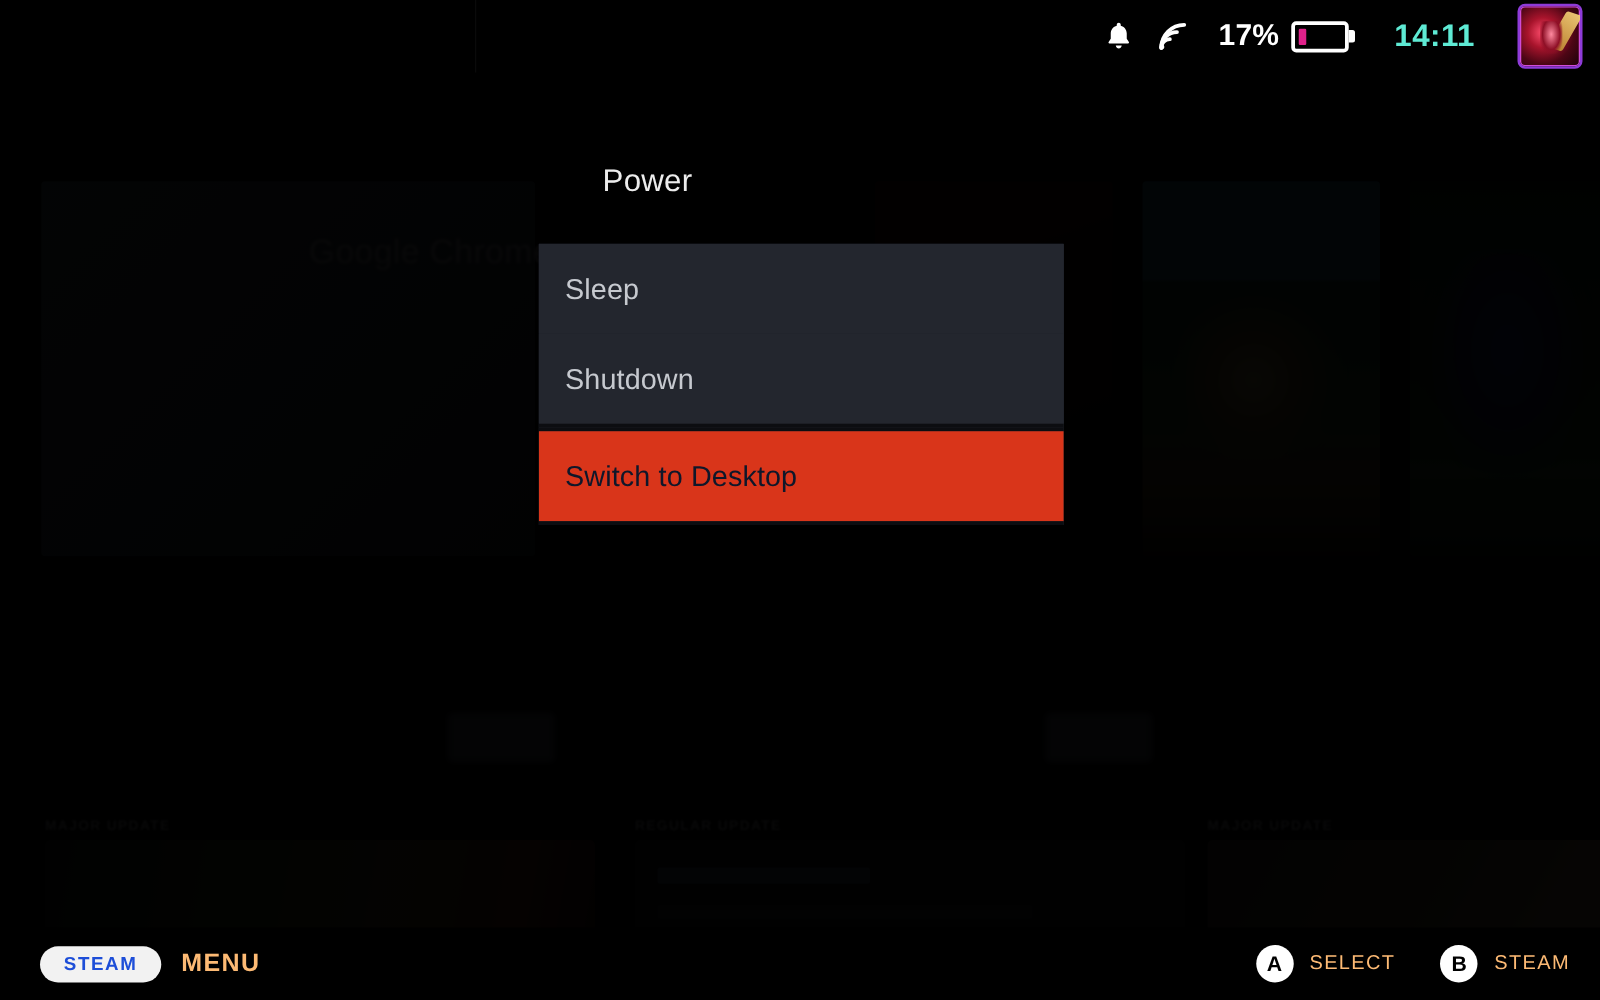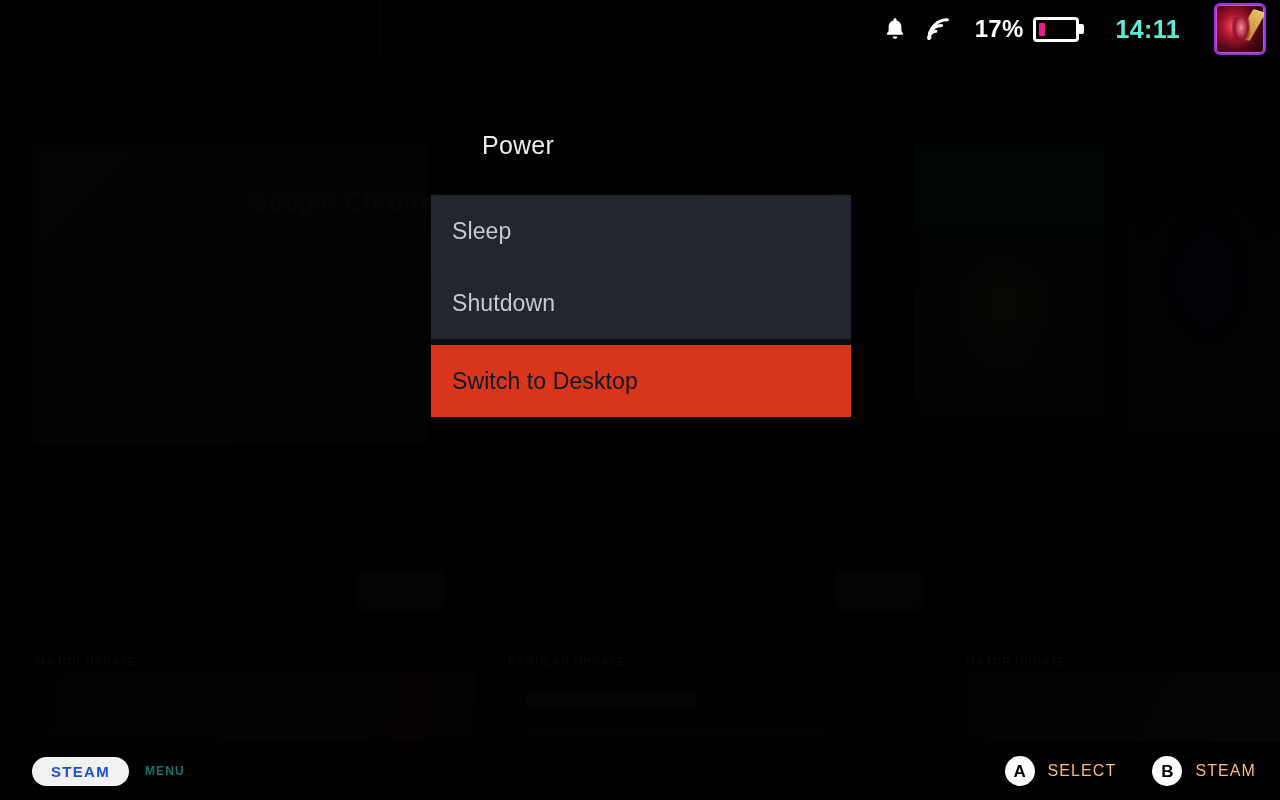--- a/index.html
+++ b/index.html
@@ -154,21 +154,21 @@
   #footer {
     position:absolute; left:0; bottom:0; width:1280px; height:58px;
     background:#000; display:flex; align-items:center; z-index:40;
     padding:0 24px 0 32px; justify-content:space-between;
   }
   .footer-left { display:flex; align-items:center; gap:16px; }
   .steam-pill {
     background:#f2f2f2; color:#1d4ed8; font-size:15px; font-weight:bold;
     letter-spacing:1.3px; padding:7px 19px; border-radius:999px; line-height:1;
   }
-  .footer-label { font-size:12px; font-weight:bold; color:#0f766e; letter-spacing:1.1px; }
+  .footer-label { font-size:20px; font-weight:bold; color:#fdba74; letter-spacing:1.1px; }
 
   .footer-right { display:flex; align-items:center; gap:36px; }
   .hint { display:flex; align-items:center; gap:13px; }
   .btn-glyph {
     width:30px; height:30px; border-radius:50%; background:#fff; color:#000;
     font-size:17px; font-weight:bold; display:flex; align-items:center; justify-content:center;
     line-height:1;
   }
   .hint-label { font-size:16px; font-weight:normal; color:#fdba74; letter-spacing:1.1px; }
 </style>

